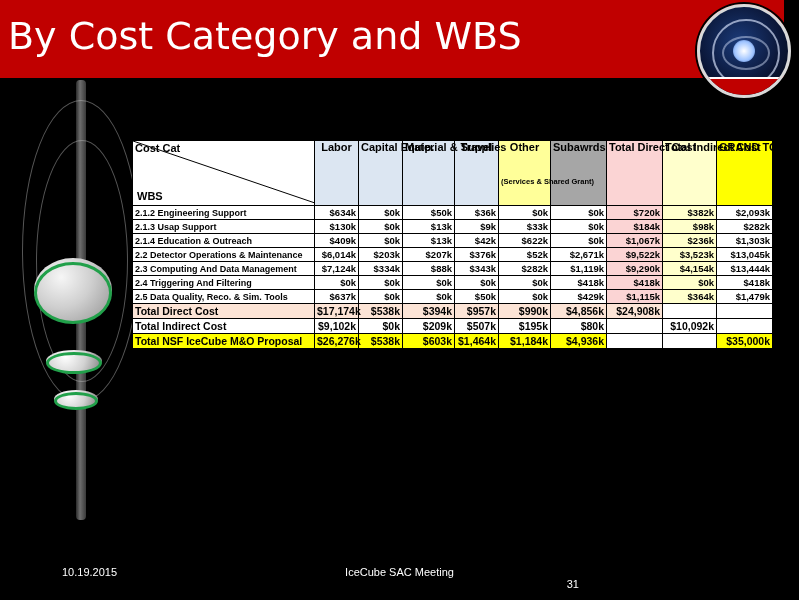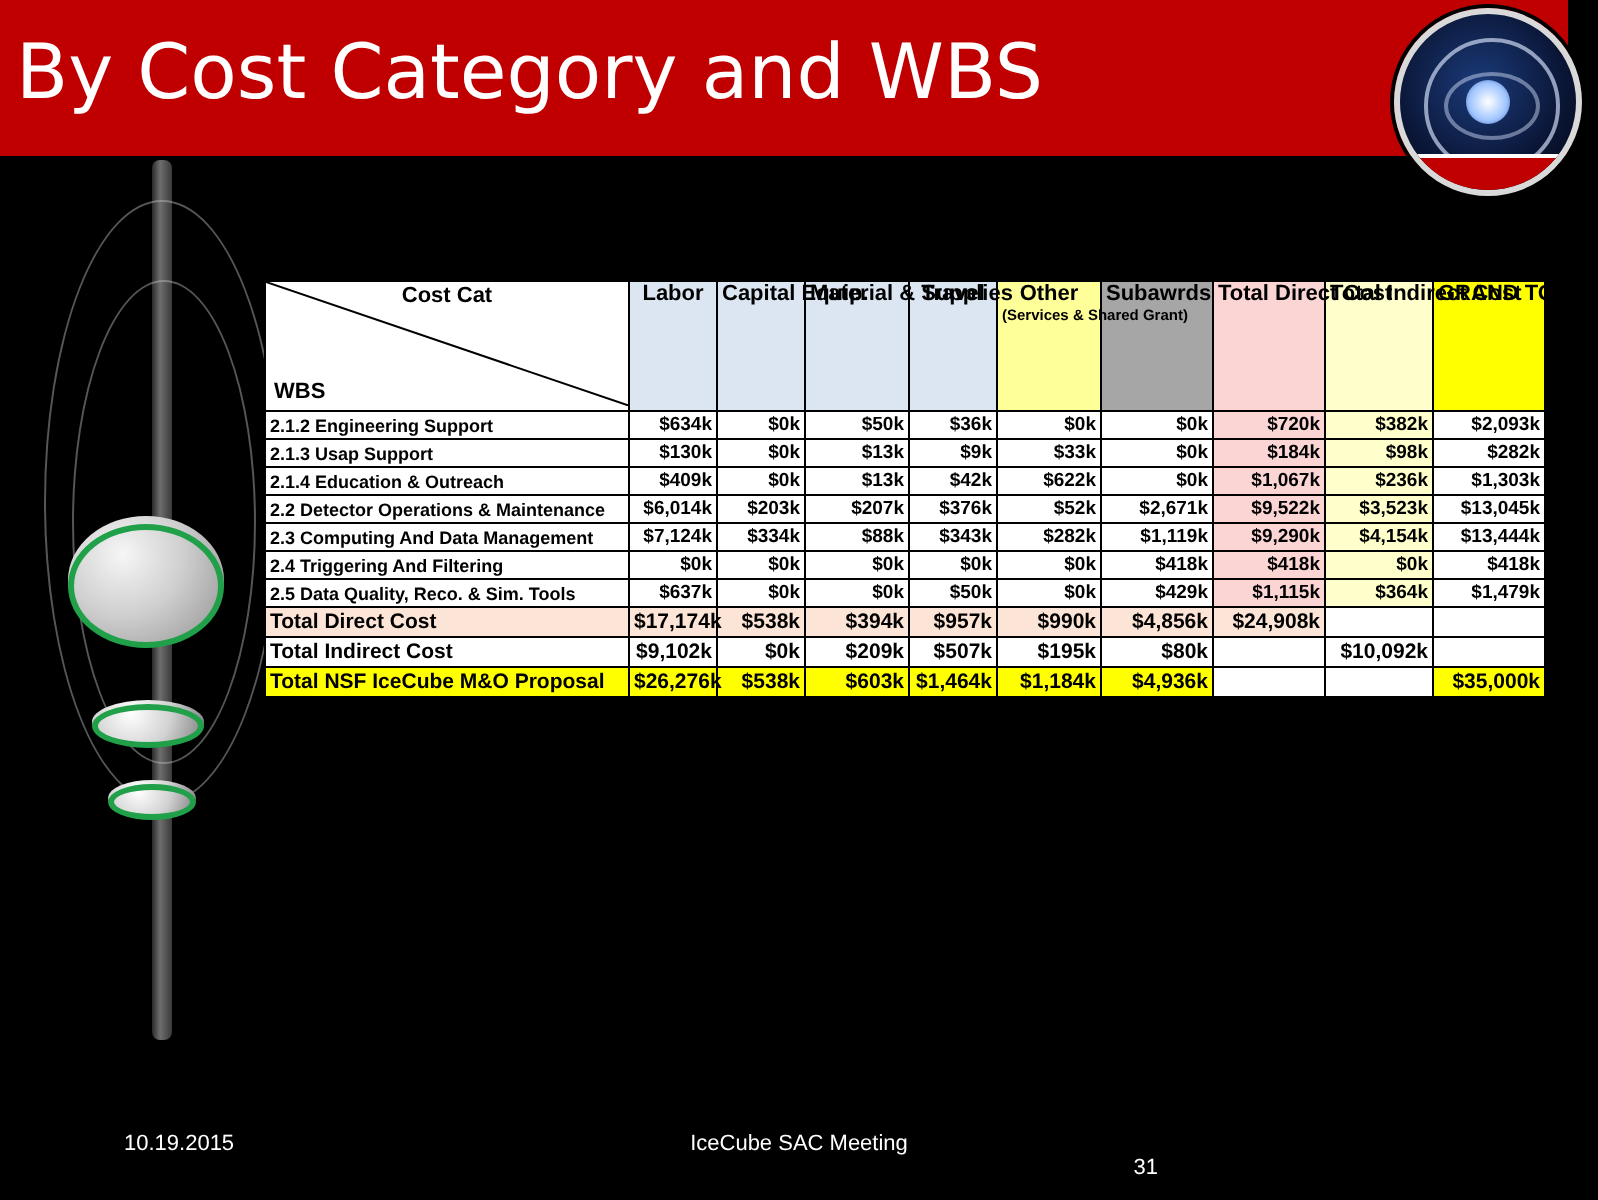--- a/index.html
+++ b/index.html
@@ -147,41 +147,42 @@
   }
   th.corner .diag {
     position: absolute;
     left: 0; top: 0;
     width: 100%; height: 100%;
     overflow: hidden;
   }
   th.corner .costcat {
     position: relative;
     display: block;
-    text-align: center;
+    text-align: left;
     font-size: 11px;
   }
   th.corner .wbs {
     position: absolute;
     left: 4px;
     bottom: 3px;
     font-size: 11px;
   }
   th.colhead {
     vertical-align: top;
     text-align: center;
     font-size: 11px;
     line-height: 1.05;
     padding: 2px 1px;
   }
   th.colhead .sub {
     display: block;
     font-size: 7.5px;
     line-height: 1.05;
     font-weight: bold;
+    margin-top: 24px;
   }
   td.rowlabel {
     text-align: left;
     font-size: 9px;
     padding-left: 3px;
   }
   td.num {
     text-align: right;
     font-size: 9.5px;
     padding-right: 2px;

